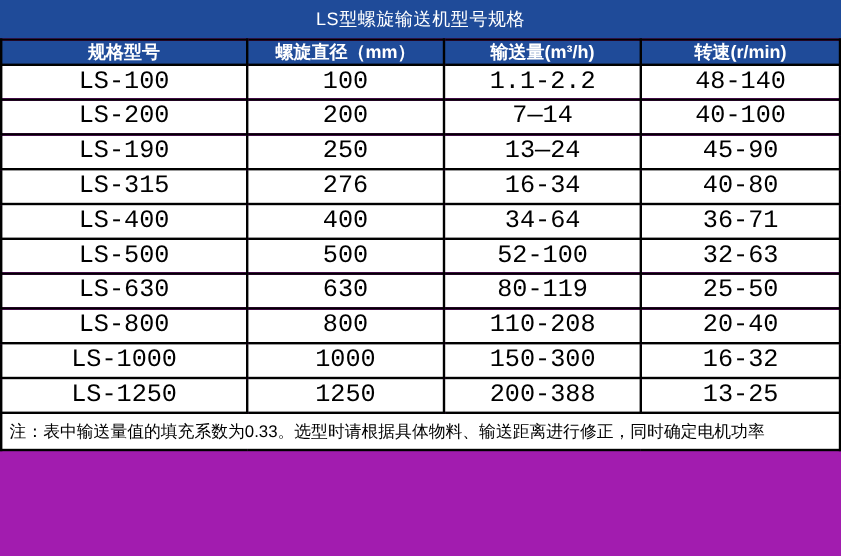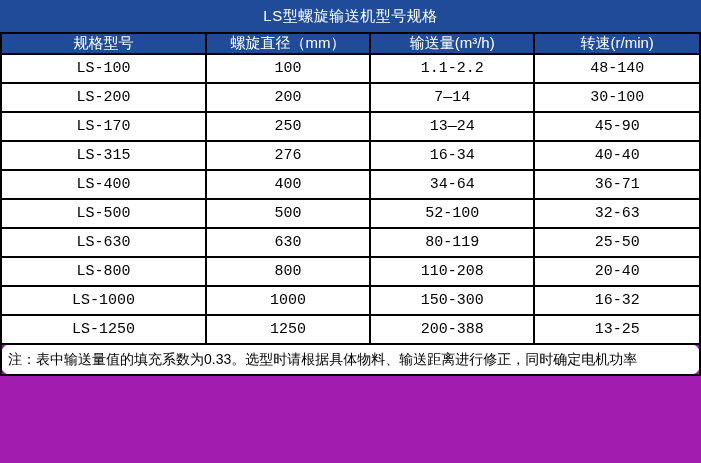--- a/index.html
+++ b/index.html
@@ -45,37 +45,36 @@
     vertical-align: middle;
     padding: 0 2px;
     box-sizing: border-box;
     overflow: hidden;
     white-space: nowrap;
   }
   table.spec th {
     height: 19px;
     background: var(--header-bg, #1f4b99);
     color: var(--header-text, #ffffff);
-    font-weight: normal;
+    font-weight: bold;
     font-size: 15px;
   }
   table.spec td {
     height: 29px;
     background: #ffffff;
     font-family: "Liberation Mono", "DejaVu Sans Mono", monospace;
-    font-size: 15px;
+    font-size: 21px;
   }
   table.spec td.note-cell {
     height: 31px;
     text-align: left;
     padding-left: 6px;
     font-family: "Liberation Sans", sans-serif;
     font-size: 14px;
     white-space: nowrap;
-    border-radius: 10px;
   }
 </style>
 </head>
 <body>
 
 <div class="sheet">
   <div class="title-bar">LS型螺旋输送机型号规格</div>
   <table class="spec">
     <colgroup>
       <col class="c1">
@@ -95,33 +94,33 @@
         <tr>
           <td>LS-100</td>
           <td>100</td>
           <td>1.1-2.2</td>
           <td>48-140</td>
         </tr>
         <tr>
           <td>LS-200</td>
           <td>200</td>
           <td>7—14</td>
-          <td>30-100</td>
+          <td>40-100</td>
         </tr>
         <tr>
-          <td>LS-170</td>
+          <td>LS-190</td>
           <td>250</td>
           <td>13—24</td>
           <td>45-90</td>
         </tr>
         <tr>
           <td>LS-315</td>
           <td>276</td>
           <td>16-34</td>
-          <td>40-40</td>
+          <td>40-80</td>
         </tr>
         <tr>
           <td>LS-400</td>
           <td>400</td>
           <td>34-64</td>
           <td>36-71</td>
         </tr>
         <tr>
           <td>LS-500</td>
           <td>500</td>

